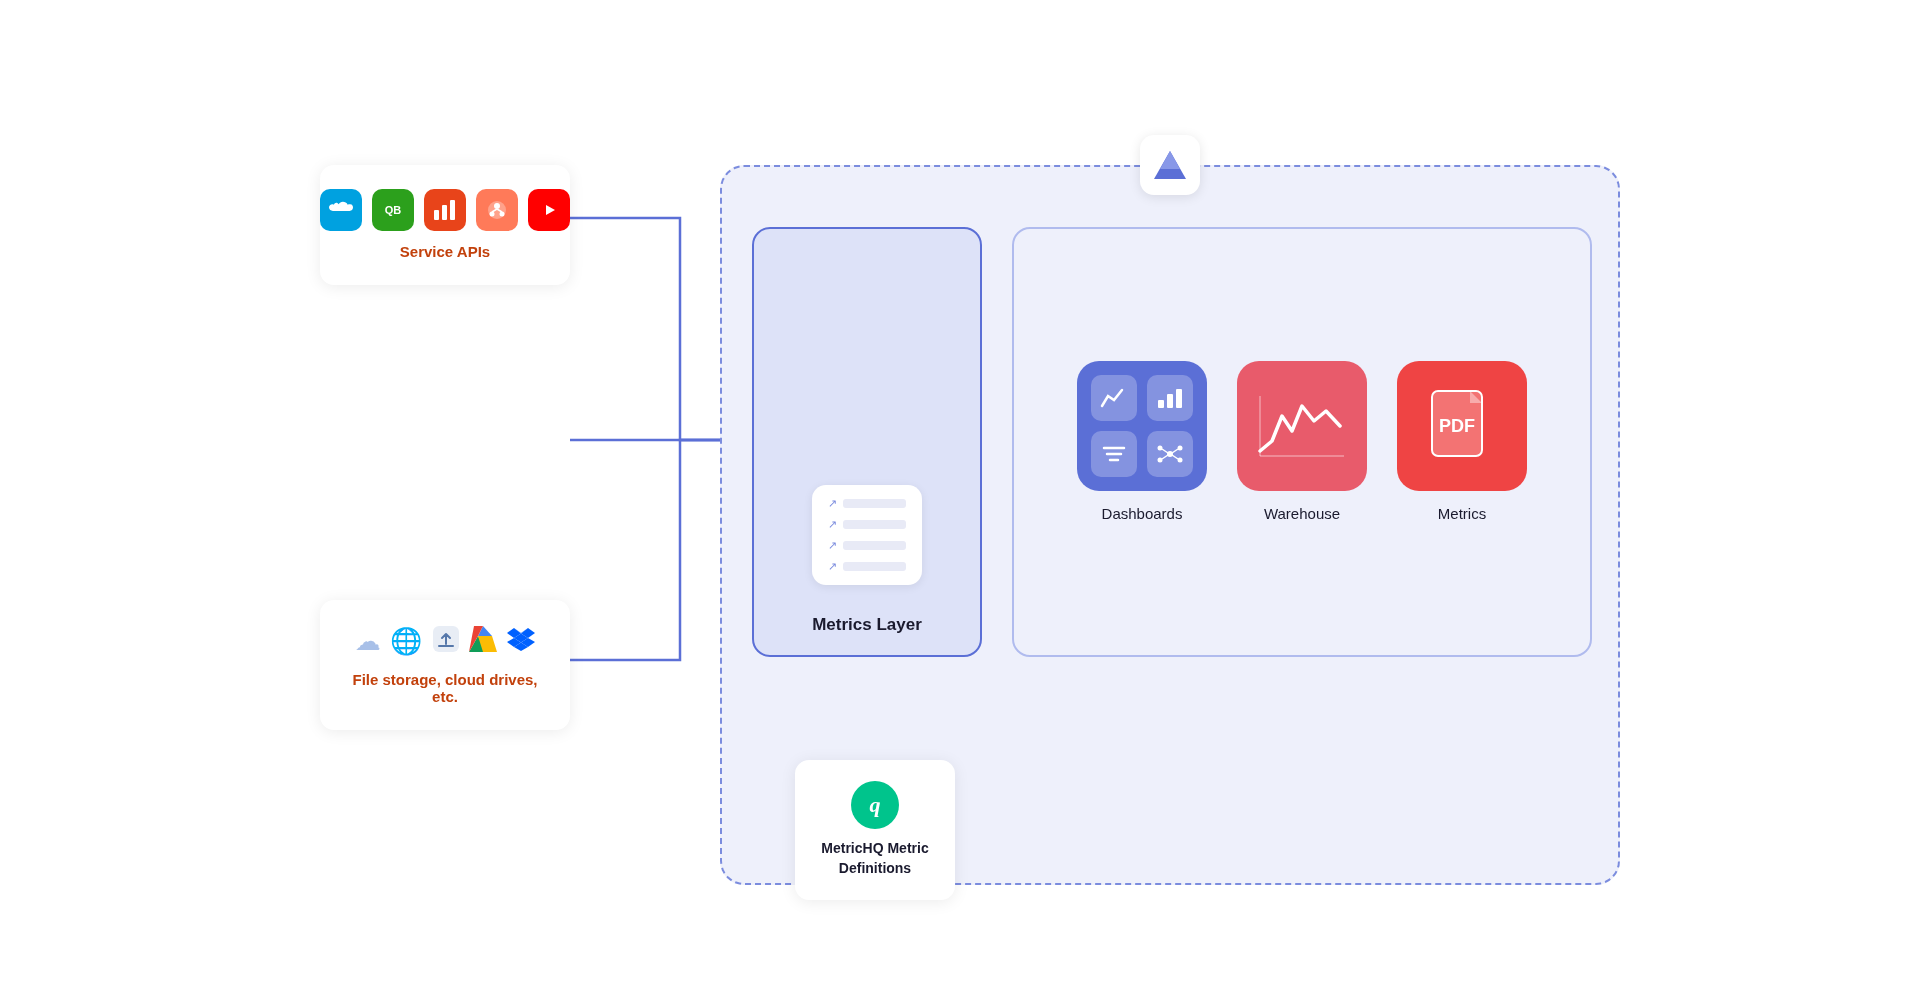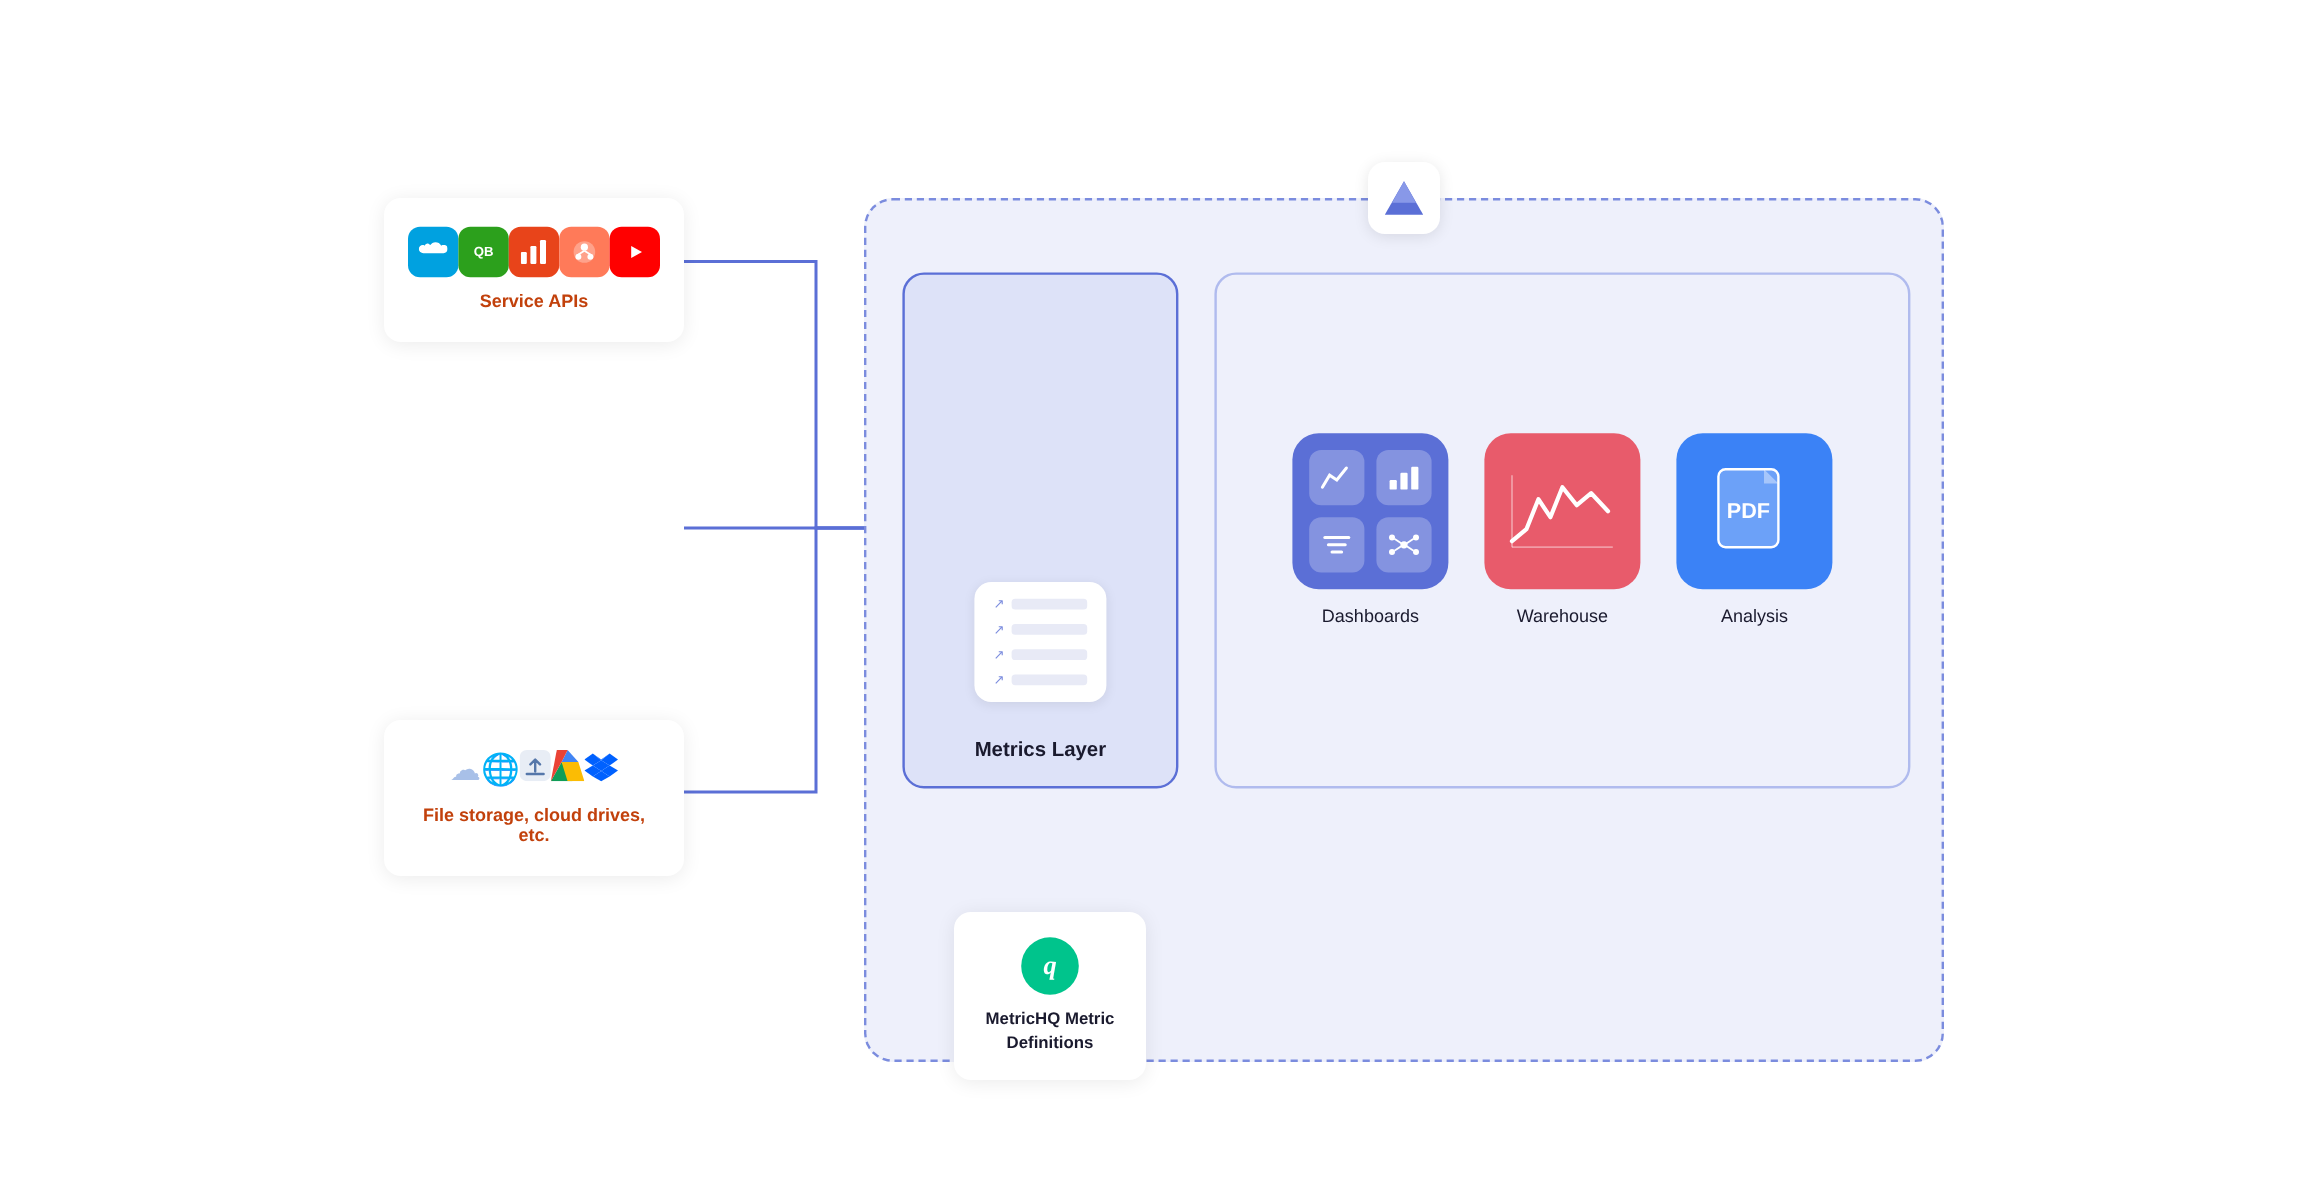--- a/index.html
+++ b/index.html
@@ -28,20 +28,21 @@
       display: flex;
       flex-direction: column;
       align-items: center;
       justify-content: center;
       padding: 20px 24px;
       gap: 12px;
     }
     .source-box .icons-row {
       display: flex;
       align-items: center;
+      gap: 10px;
     }
     .source-box .label {
       font-size: 15px;
       font-weight: 700;
       color: #c2410c;
       text-align: center;
     }
 
     
     .icon-chip {
@@ -121,21 +122,21 @@
     .output-icon-box {
       width: 130px;
       height: 130px;
       border-radius: 22px;
       display: flex;
       align-items: center;
       justify-content: center;
     }
     .output-icon-box.blue { background: #5b6fd6; }
     .output-icon-box.red { background: #e85b6b; }
-    .output-icon-box.orange { background: #3b82f6; }
+    .output-icon-box.orange { background: #ef4444; }
     .output-label {
       font-size: 15px;
       font-weight: 400;
       color: #1a1a2e;
     }
 
     
     .arrows-svg {
       position: absolute;
       top: 0; left: 0;
@@ -399,21 +400,21 @@
 
               <rect x="5" y="5" width="50" height="65" rx="6" fill="rgba(255,255,255,0.25)"></rect>
               <rect x="5" y="5" width="50" height="65" rx="6" stroke="white" stroke-width="2"></rect>
 
               <text x="30" y="46" text-anchor="middle" font-size="18" font-weight="bold" fill="white" font-family="sans-serif">PDF</text>
 
               <path d="M43 5 L55 17 L43 17 Z" fill="rgba(255,255,255,0.4)"></path>
             </svg>
           </div>
         </div>
-        <div class="output-label">Analysis</div>
+        <div class="output-label">Metrics</div>
       </div>
     </div>
 
   </div>
 
   <div class="metrichq-box" style="position:absolute; left:535px; top:690px; width:160px; height:140px;">
     <div class="metrichq-logo">
       <span style="font-family:serif; font-style:italic; font-weight:bold; font-size:22px; color:white;">q</span>
     </div>
     <div class="metrichq-label">

